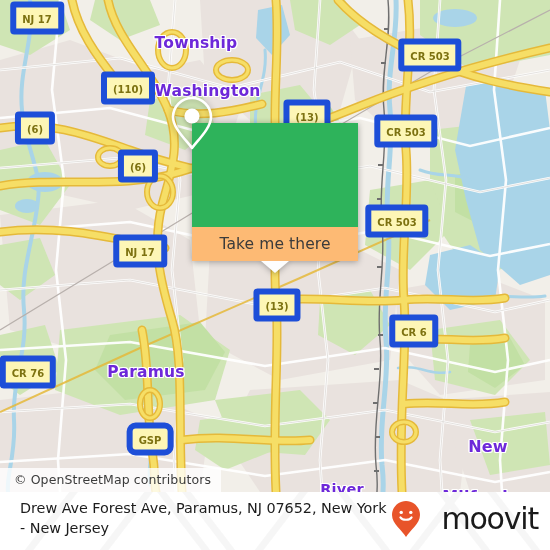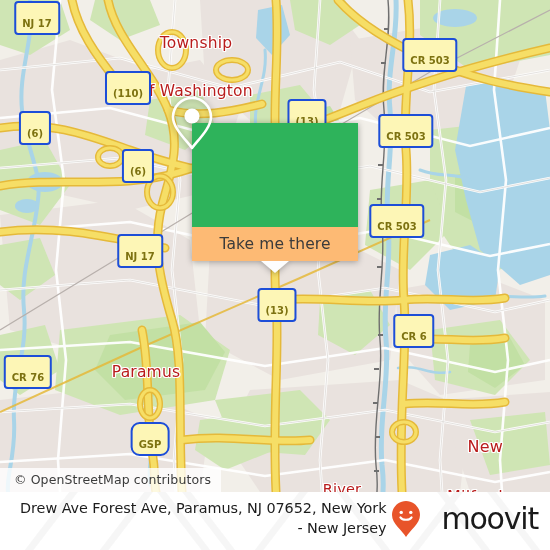--- a/index.html
+++ b/index.html
@@ -35,47 +35,47 @@
   #map svg {
     position: absolute;
     left: 0;
     top: 0;
     display: block;
   }
 
   
   .place-label {
     position: absolute;
-    color: #b91c1c;
-    font-family: "DejaVu Sans", sans-serif;
-    font-weight: 400;
+    color: #6d28d9;
+    font-family: "DejaVu Sans", sans-serif;
+    font-weight: 700;
     letter-spacing: .2px;
     text-align: center;
     line-height: 1.05;
     text-shadow:
        1.2px 0 0 rgba(255,255,255,.95), -1.2px 0 0 rgba(255,255,255,.95),
        0 1.2px 0 rgba(255,255,255,.95), 0 -1.2px 0 rgba(255,255,255,.95),
        1px 1px 0 rgba(255,255,255,.95), -1px -1px 0 rgba(255,255,255,.95),
        1px -1px 0 rgba(255,255,255,.95), -1px 1px 0 rgba(255,255,255,.95);
     white-space: pre;
     pointer-events: none;
   }
 
   
   .shield {
     position: absolute;
     background: #fdf6b6;
-    border: 2px solid #1d4ed8;
+    border: 6px solid #1d4ed8;
     border-radius: 4px;
     color: #7d7211;
     font-family: "DejaVu Sans", sans-serif;
     font-size: 10px;
     font-weight: 700;
     line-height: 1;
-    padding: 16px 6px 4px 6px;
+    padding: 7px 6px 4px 6px;
     white-space: nowrap;
     box-sizing: border-box;
     transform: translate(-50%, -50%);
   }
 
   
   #osm-attrib {
     position: absolute;
     left: 0;
     bottom: 0;
@@ -160,21 +160,20 @@
     padding: 6px 12px 0 20px;
     box-sizing: border-box;
   }
   #footer-address {
     color: #1c1c1c;
     font-family: "DejaVu Sans", sans-serif;
     font-size: 14.4px;
     line-height: 1.42;
     letter-spacing: -.05px;
     max-width: 400px;
-    text-align: right;
   }
   #moovit-logo {
     display: flex;
     align-items: center;
     gap: 20px;
     margin-top: 2px;
     flex: none;
   }
   #moovit-wordmark {
     color: #1a1a1a;

